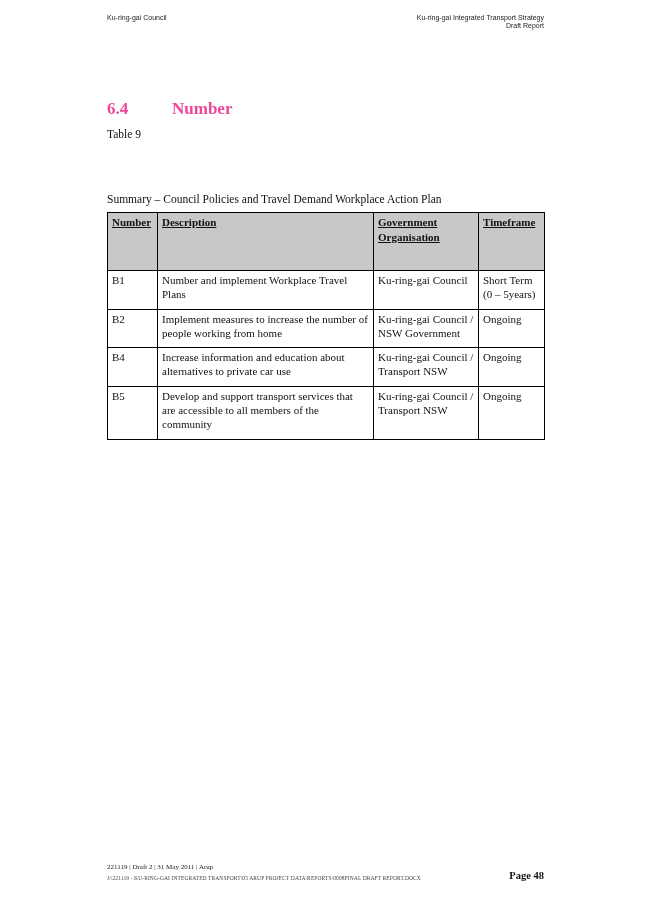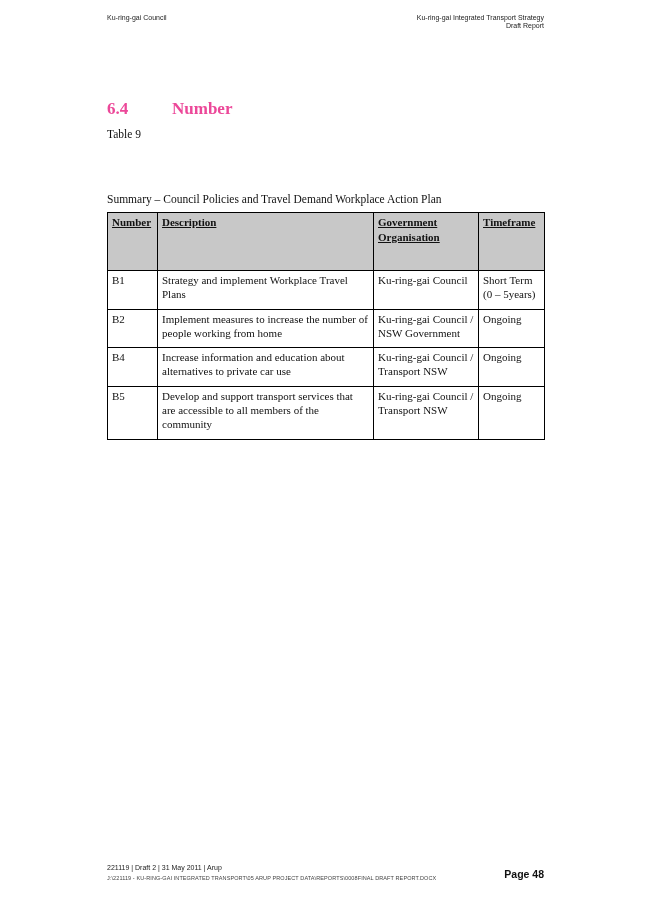--- a/index.html
+++ b/index.html
@@ -81,22 +81,22 @@
   col.c-time { width: 66px; }
 
   
   .footer {
     position: absolute;
     top: 863px;
     left: 107px;
     width: 437px;
     display: flex;
     justify-content: space-between;
-    align-items: center;
-    font-family: Liberation Sans, sans-serif;
+    align-items: flex-end;
+    font-family: Liberation Serif, serif;
   }
   .footer .info-line { font-size: 7px; color: #222; line-height: 1.3; }
   .footer .path-line {
     font-size: 5.5px;
     color: #444;
     margin-top: 3px;
     letter-spacing: 0.1px;
     white-space: nowrap;
   }
   .footer .page-number {
@@ -142,21 +142,21 @@
         <tr>
           <th>Number</th>
           <th>Description</th>
           <th>Government Organisation</th>
           <th>Timeframe</th>
         </tr>
       </thead>
       <tbody>
         <tr>
           <td>B1</td>
-          <td>Strategy and implement Workplace Travel Plans</td>
+          <td>Number and implement Workplace Travel Plans</td>
           <td>Ku-ring-gai Council</td>
           <td>Short Term (0 – 5years)</td>
         </tr>
         <tr>
           <td>B2</td>
           <td>Implement measures to increase the number of people working from home</td>
           <td>Ku-ring-gai Council / NSW Government</td>
           <td>Ongoing</td>
         </tr>
         <tr>

